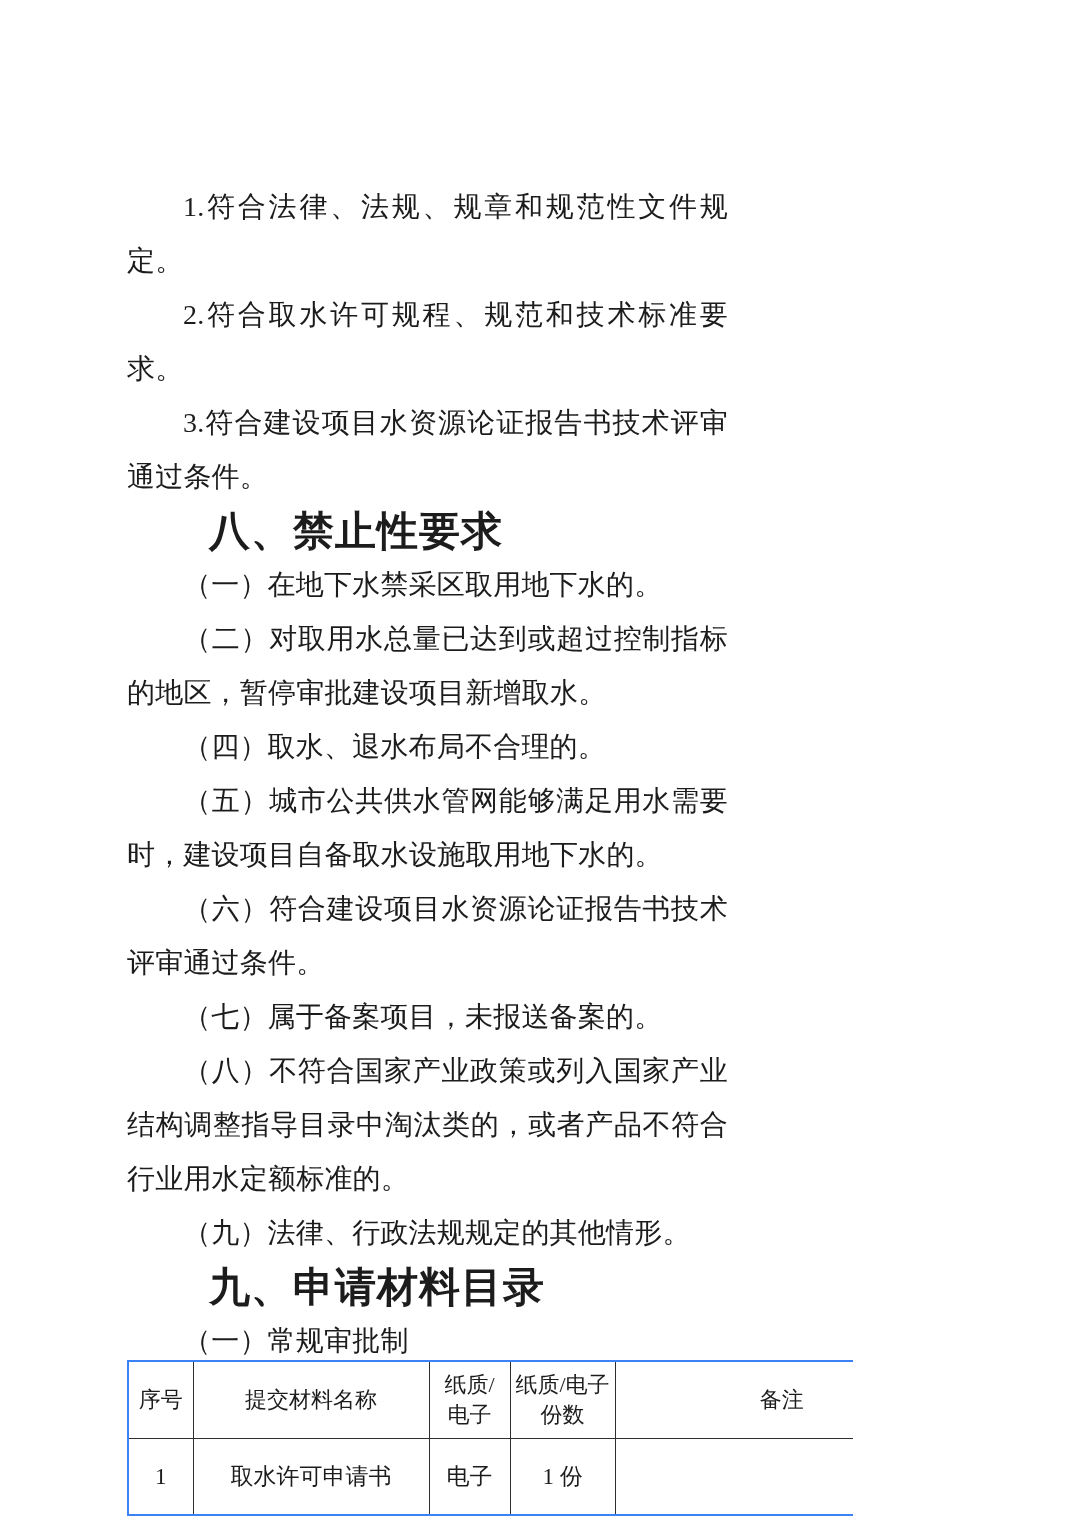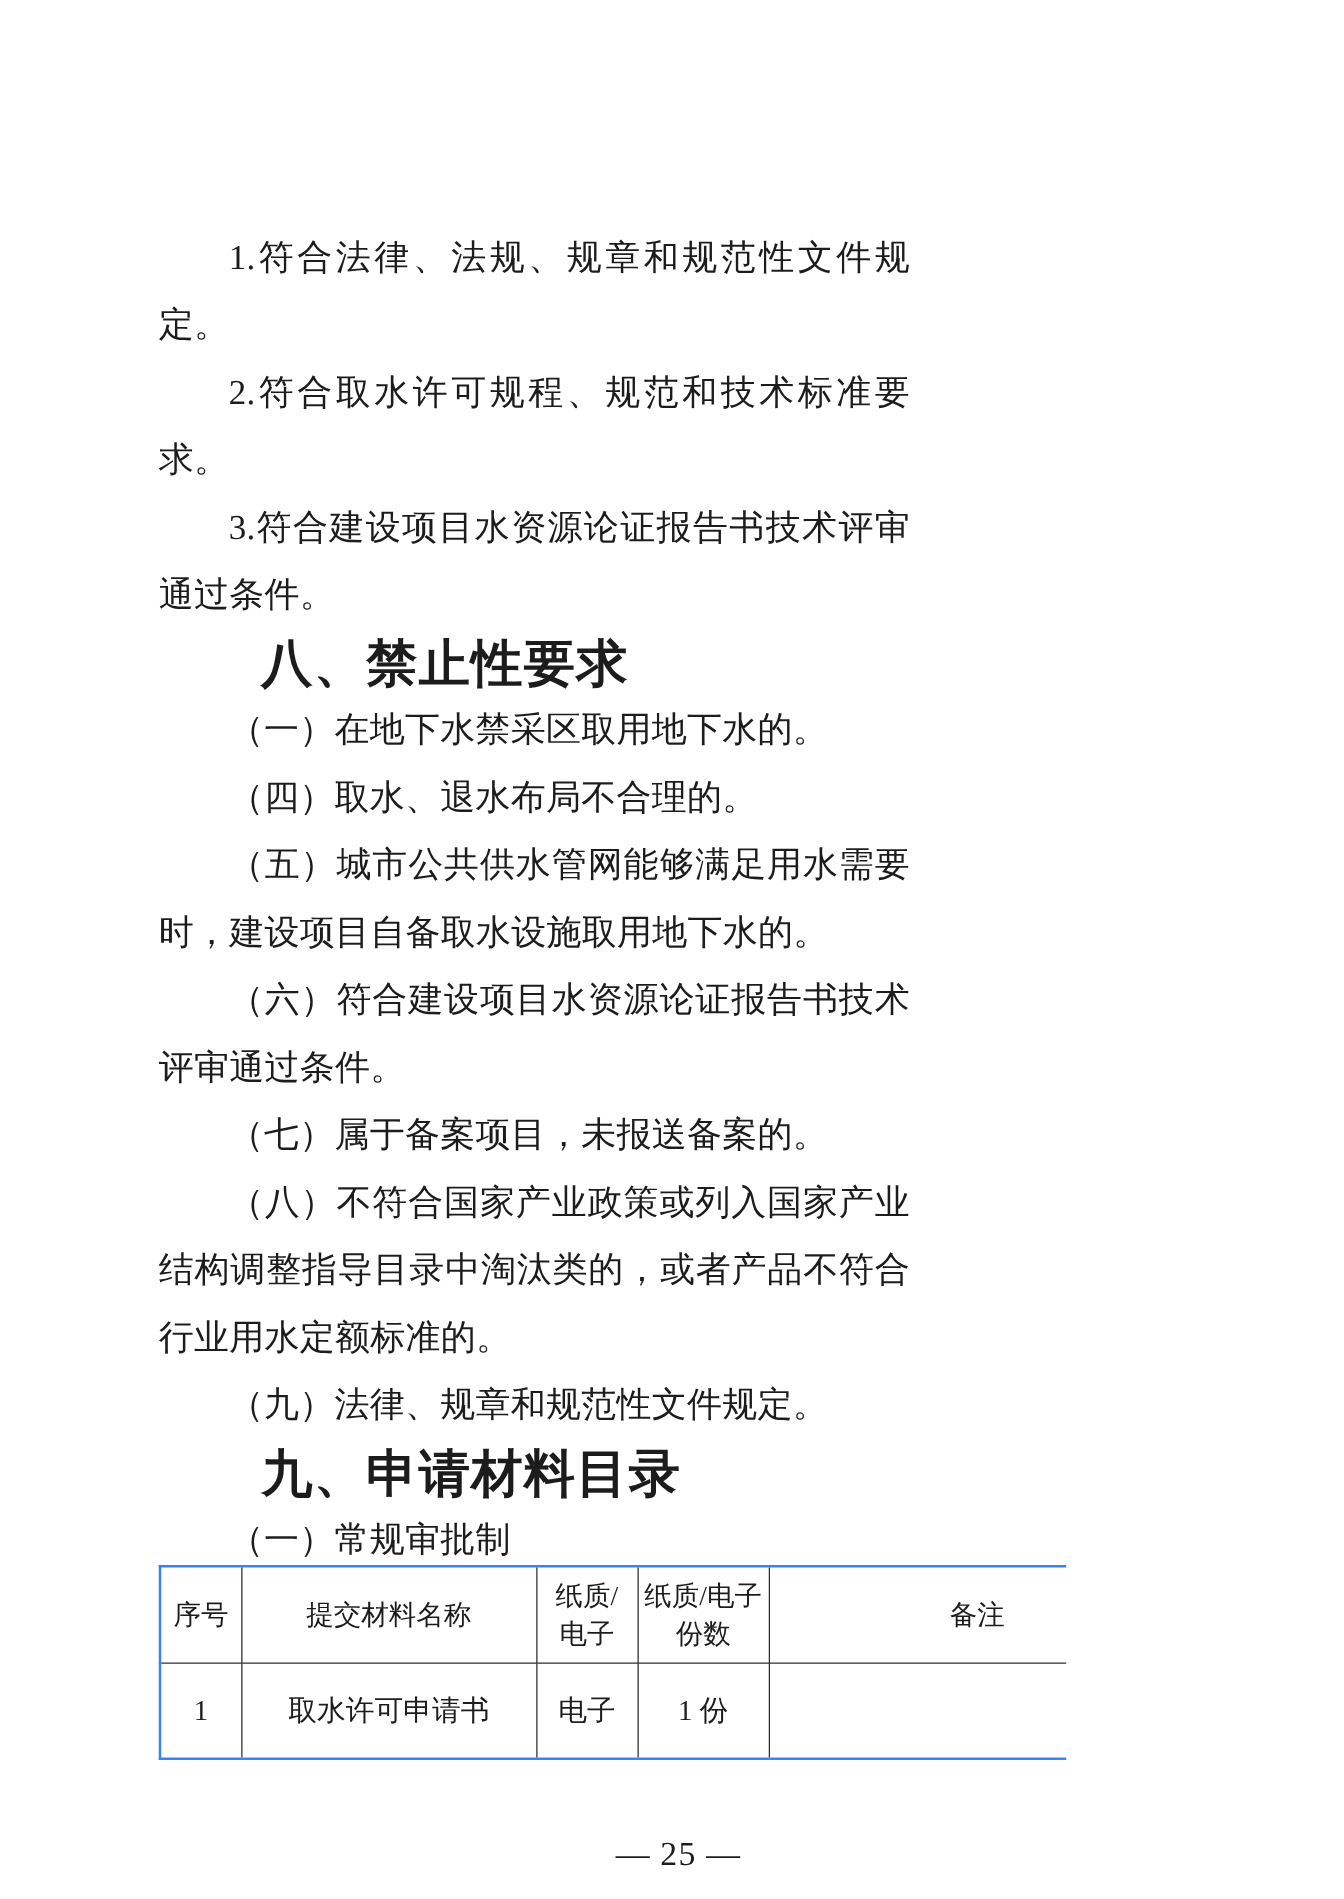--- a/index.html
+++ b/index.html
@@ -80,26 +80,27 @@
 </head>
 <body>
 
 <div class="page">
   <div class="content">
     <p class="para">1.符合法律、法规、规章和规范性文件规定。</p>
     <p class="para">2.符合取水许可规程、规范和技术标准要求。</p>
     <p class="para">3.符合建设项目水资源论证报告书技术评审通过条件。</p>
     <p class="para heading">八、禁止性要求</p>
     <p class="para">（一）在地下水禁采区取用地下水的。</p>
+    <p class="para">（二）对取用水总量已达到或超过控制指标的地区，暂停审批建设项目新增取水。</p>
     <p class="para">（四）取水、退水布局不合理的。</p>
     <p class="para">（五）城市公共供水管网能够满足用水需要时，建设项目自备取水设施取用地下水的。</p>
     <p class="para">（六）符合建设项目水资源论证报告书技术评审通过条件。</p>
     <p class="para">（七）属于备案项目，未报送备案的。</p>
     <p class="para">（八）不符合国家产业政策或列入国家产业结构调整指导目录中淘汰类的，或者产品不符合行业用水定额标准的。</p>
-    <p class="para">（九）法律、规章和规范性文件规定。</p>
+    <p class="para">（九）法律、行政法规规定的其他情形。</p>
     <p class="para heading">九、申请材料目录</p>
     <p class="para">（一）常规审批制</p>
 
     <table class="materials">
       <colgroup>
         <col class="col-seq">
         <col class="col-name">
         <col class="col-medium">
         <col class="col-copies">
         <col class="col-remarks">

